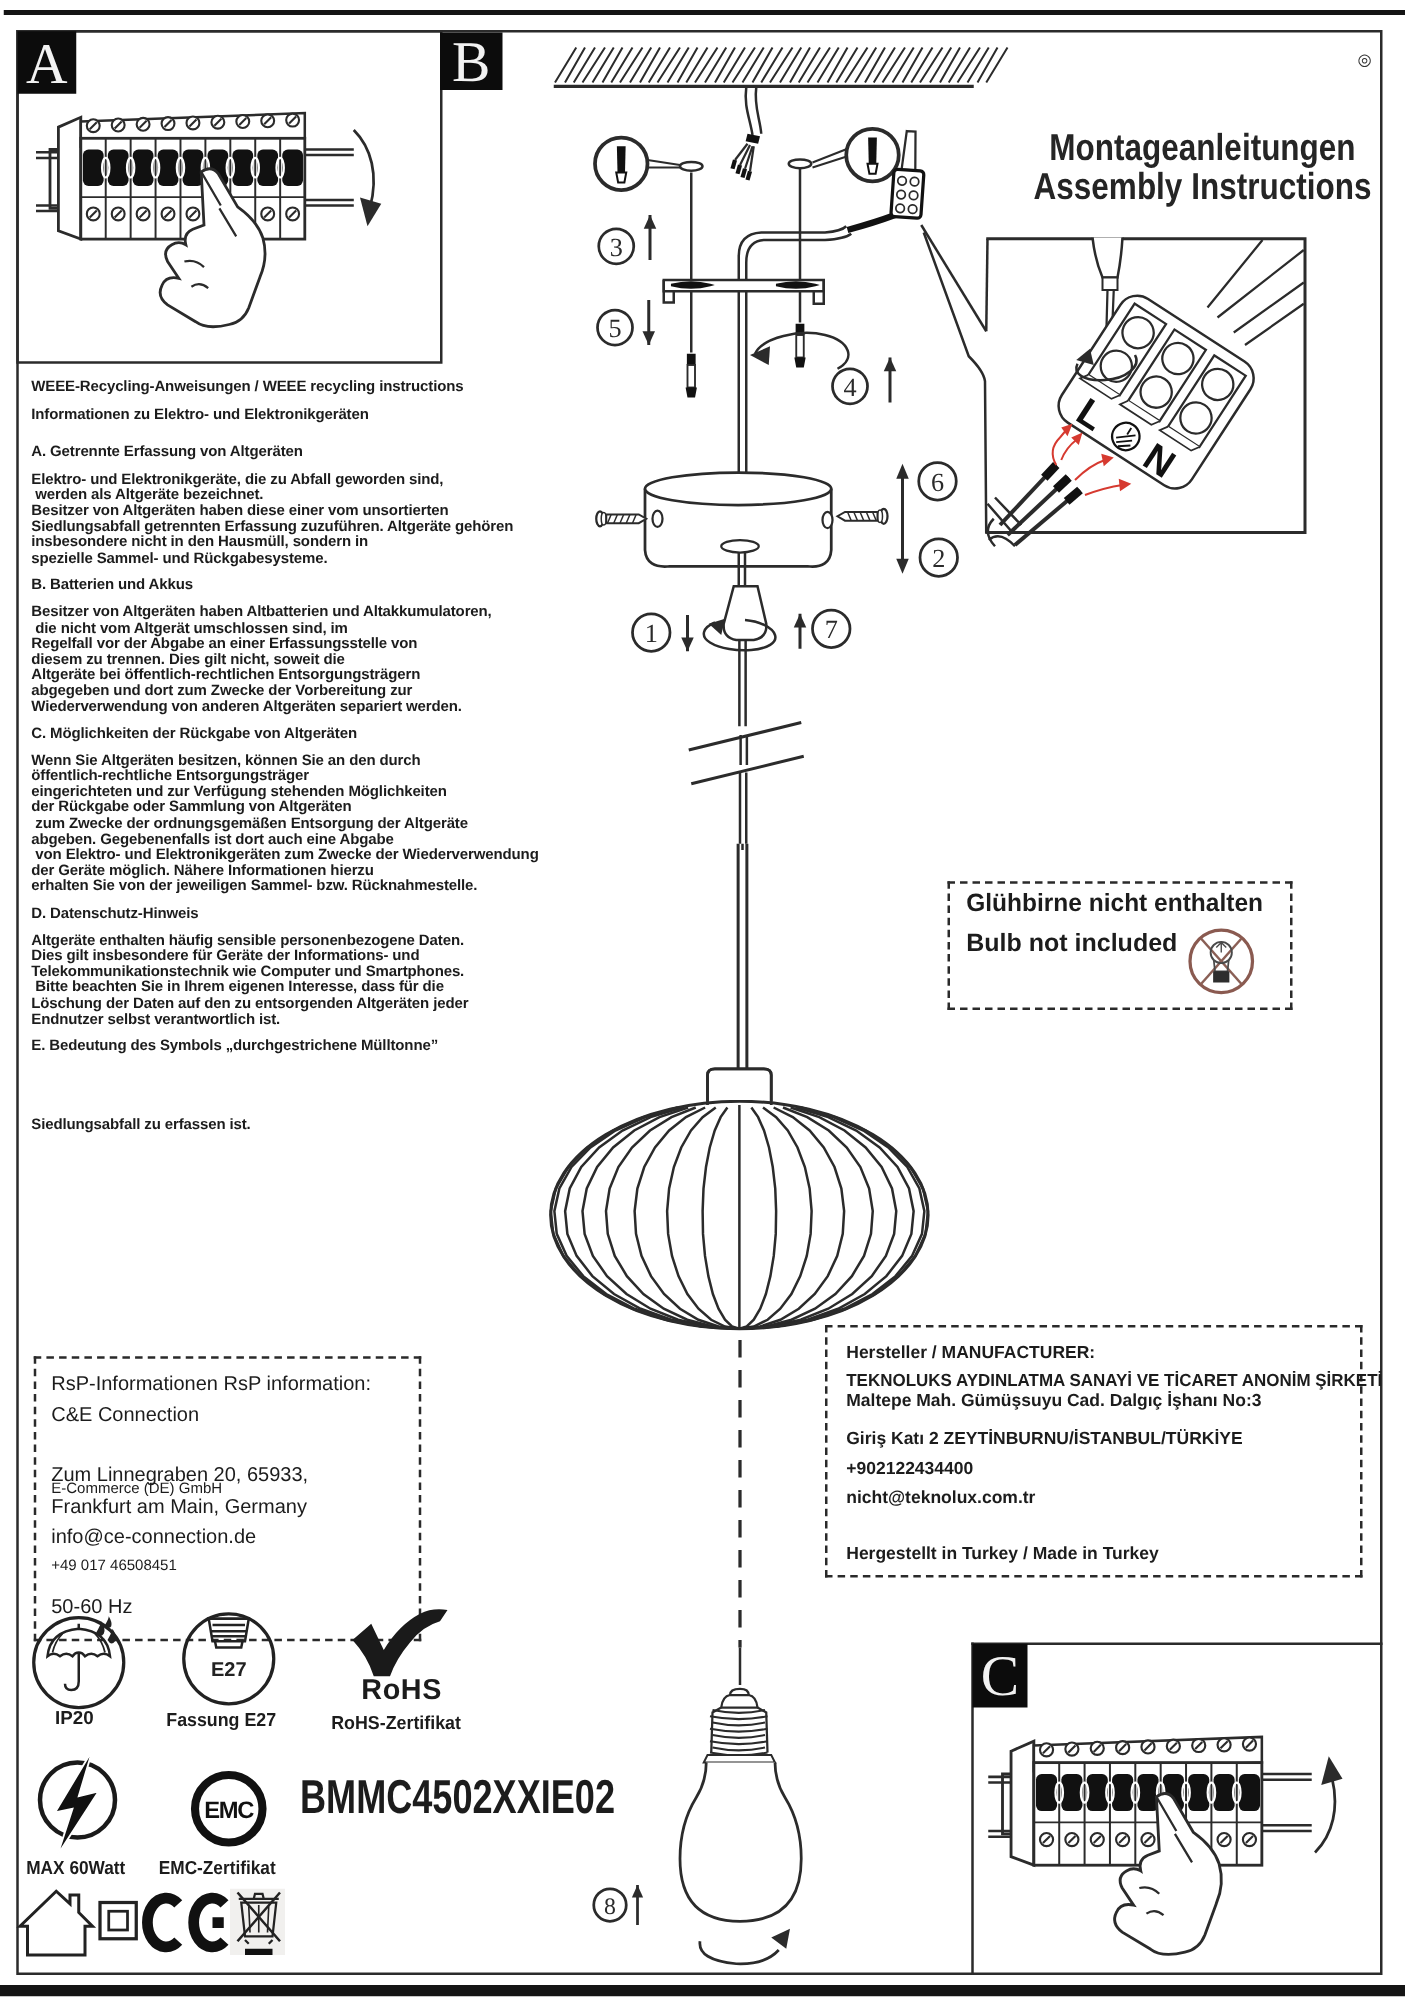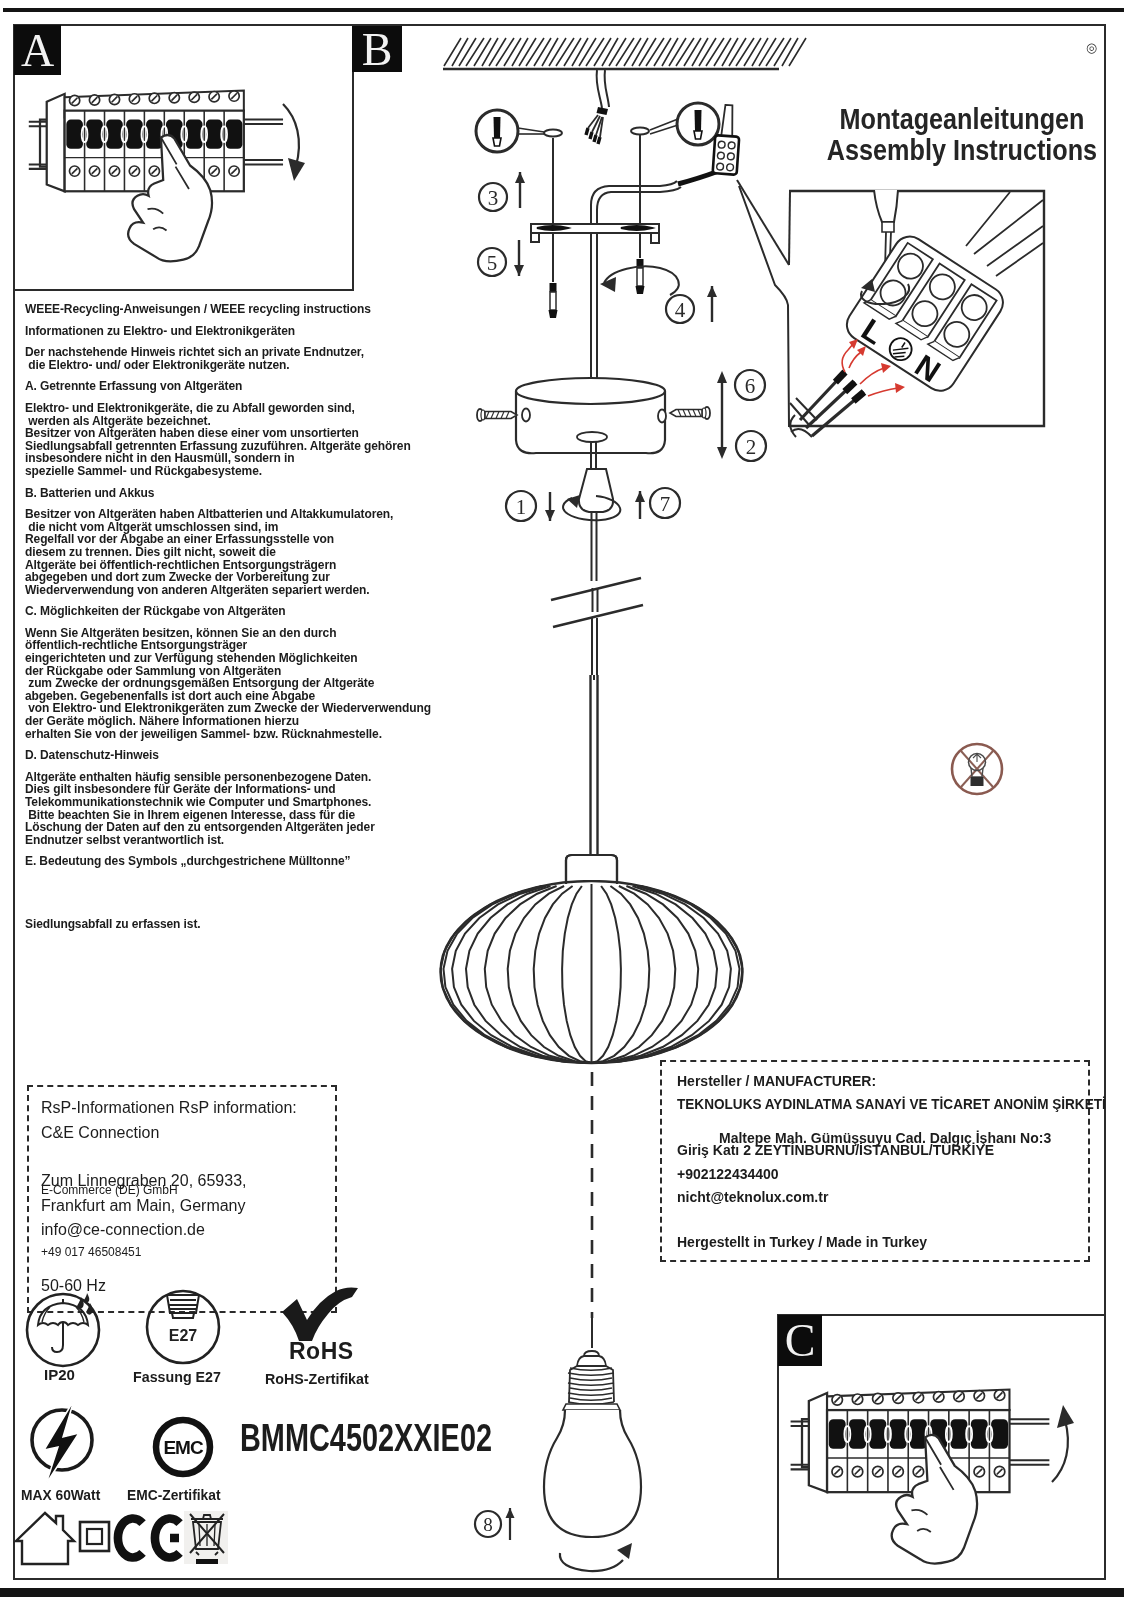--- a/index.html
+++ b/index.html
@@ -27,21 +27,20 @@
   <div class="abs lbl" style="left:352px;top:26px;width:50px;height:46px;font-size:46px;">B</div>
 
   <div class="abs" style="left:777px;top:1314px;width:327px;height:264px;border-left:2px solid #2b2b2b;border-top:2px solid #2b2b2b;"></div>
   <div class="abs lbl" style="left:778px;top:1315px;width:44px;height:51px;font-size:46px;">C</div>
 
   <div class="abs" style="left:25px;top:303px;width:450px;font-size:12px;line-height:12.6px;font-weight:bold;letter-spacing:-0.1px;">
     <div>WEEE-Recycling-Anweisungen / WEEE recycling instructions</div>
     <div style="height:9px;"></div>
     <div>Informationen zu Elektro- und Elektronikgeräten</div>
     <div style="height:9px;"></div>
-    <div>Der nachstehende Hinweis richtet sich an private Endnutzer,<br>&nbsp;die Elektro- und/ oder Elektronikgeräte nutzen.</div>
     <div style="height:9px;"></div>
     <div>A. Getrennte Erfassung von Altgeräten</div>
     <div style="height:9px;"></div>
     <div>Elektro- und Elektronikgeräte, die zu Abfall geworden sind,<br>&nbsp;werden als Altgeräte bezeichnet.<br>Besitzer von Altgeräten haben diese einer vom unsortierten<br>Siedlungsabfall getrennten Erfassung zuzuführen. Altgeräte gehören<br>insbesondere nicht in den Hausmüll, sondern in<br>spezielle Sammel- und Rückgabesysteme.</div>
     <div style="height:9px;"></div>
     <div>B. Batterien und Akkus</div>
     <div style="height:9px;"></div>
     <div>Besitzer von Altgeräten haben Altbatterien und Altakkumulatoren,<br>&nbsp;die nicht vom Altgerät umschlossen sind, im<br>Regelfall vor der Abgabe an einer Erfassungsstelle von<br>diesem zu trennen. Dies gilt nicht, soweit die<br>Altgeräte bei öffentlich-rechtlichen Entsorgungsträgern<br>abgegeben und dort zum Zwecke der Vorbereitung zur<br>Wiederverwendung von anderen Altgeräten separiert werden.</div>
     <div style="height:9px;"></div>
     <div>C. Möglichkeiten der Rückgabe von Altgeräten</div>
@@ -54,25 +53,29 @@
     <div style="height:9px;"></div>
     <div>E. Bedeutung des Symbols „durchgestrichene Mülltonne”</div>
     <div style="height:9px;"></div>
     <div style="height:41px;"></div>
     <div>Siedlungsabfall zu erfassen ist.</div>
   </div>
 
   <div class="t" style="left:1086px;top:40px;font-size:13px;color:#333;">◎</div>
   <div class="t" style="left:792px;top:103px;width:340px;text-align:center;font-size:30px;font-weight:bold;line-height:31px;white-space:normal;transform:scaleX(.84);color:#252525;">Montageanleitungen<br>Assembly Instructions</div>
 
+  <div class="abs dash" style="left:758px;top:705px;width:272px;height:99px;">
+    <div class="t" style="left:13px;top:5px;font-size:20px;font-weight:bold;transform:scaleX(.98);transform-origin:0 0;">Glühbirne nicht enthalten</div>
+    <div class="t" style="left:13px;top:37px;font-size:20px;font-weight:bold;">Bulb not included</div>
+  </div>
 
   <div class="abs dash" style="left:660px;top:1060px;width:426px;height:198px;font-weight:bold;">
     <div class="t" style="left:15px;top:11px;font-size:14px;">Hersteller / MANUFACTURER:</div>
     <div class="t" style="left:15px;top:34px;font-size:14px;transform:scaleX(.97);transform-origin:0 0;">TEKNOLUKS AYDINLATMA SANAYİ VE TİCARET ANONİM ŞİRKETİ</div>
-    <div class="t" style="left:15px;top:68px;font-size:14px;margin-left:42px;">Maltepe Mah. Gümüşsuyu Cad. Dalgıç İşhanı No:3</div>
+    <div class="t" style="left:15px;top:50px;font-size:14px;">Maltepe Mah. Gümüşsuyu Cad. Dalgıç İşhanı No:3</div>
     <div class="t" style="left:15px;top:80px;font-size:14px;">Giriş Katı 2 ZEYTİNBURNU/İSTANBUL/TÜRKİYE</div>
     <div class="t" style="left:15px;top:104px;font-size:14px;">+902122434400</div>
     <div class="t" style="left:15px;top:127px;font-size:14px;">nicht@teknolux.com.tr</div>
     <div class="t" style="left:15px;top:172px;font-size:14px;">Hergestellt in Turkey / Made in Turkey</div>
   </div>
 
   <div class="abs dash" style="left:27px;top:1085px;width:306px;height:224px;font-weight:normal;">
     <div class="t" style="left:12px;top:12px;font-size:16px;">RsP-Informationen RsP information:</div>
     <div class="t" style="left:12px;top:37px;font-size:16px;">C&amp;E Connection</div>
     <div class="t" style="left:12px;top:61px;font-size:12px;margin-top:35px;">E-Commerce (DE) GmbH</div>

